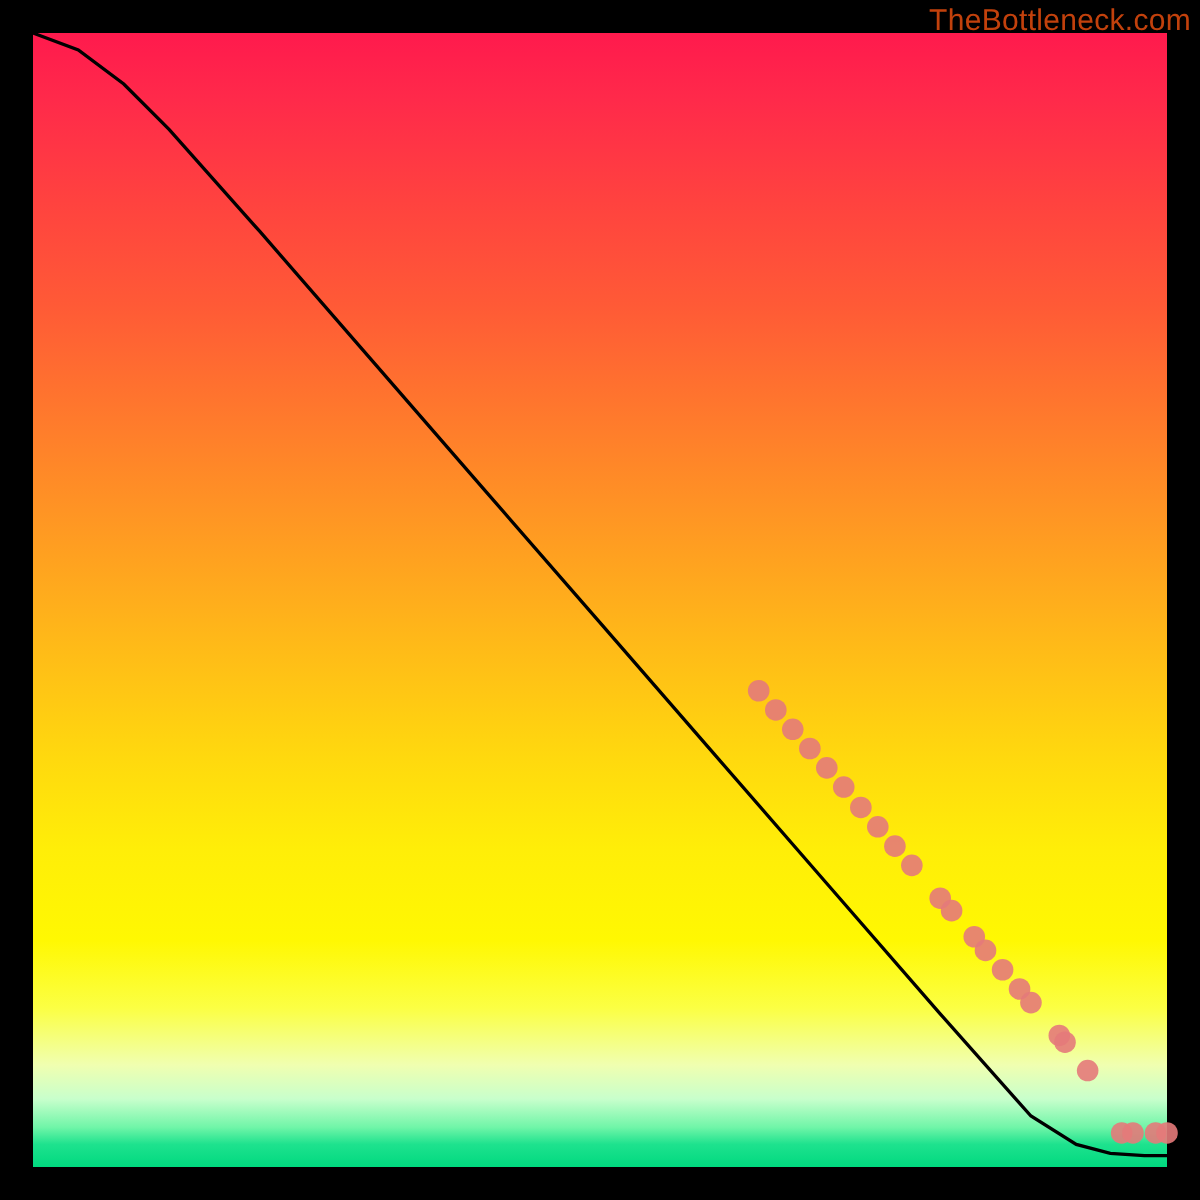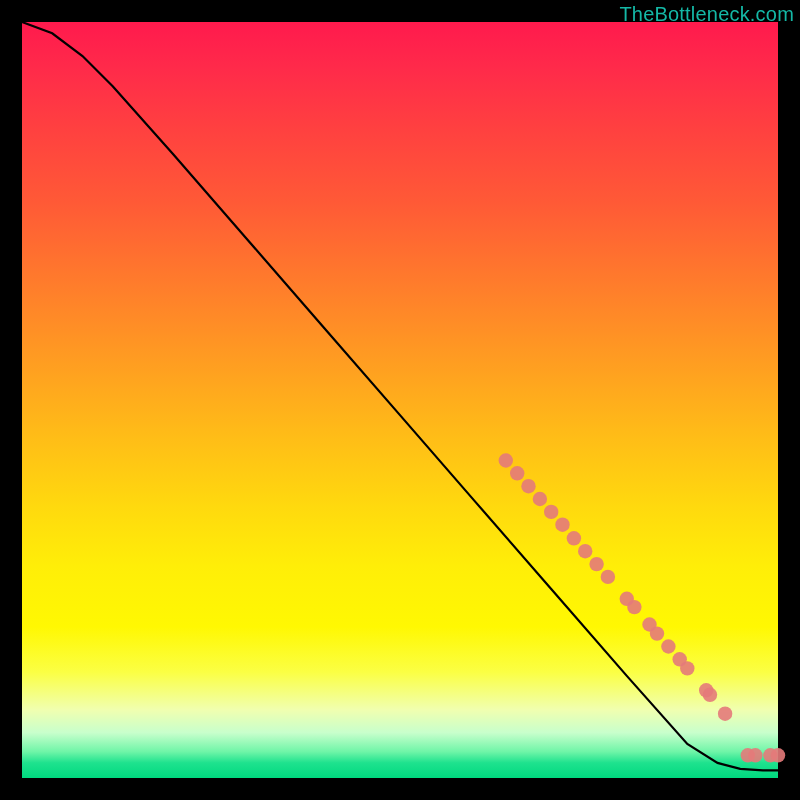--- a/index.html
+++ b/index.html
@@ -40,21 +40,21 @@
       #c8ffcc 94%,
       #70f5a8 96.5%,
       #1ee28e 98%,
       #00d97f 100%
     );
   }
   .watermark {
     position: absolute;
     top: 3px;
     right: 6px;
-    color: #14b8a6;
+    color: #c2410c;
     font-size: 20px;
     letter-spacing: 0.2px;
     user-select: none;
   }
   svg.curve {
     position: absolute;
     left: 0;
     top: 0;
     width: 756px;
     height: 756px;

